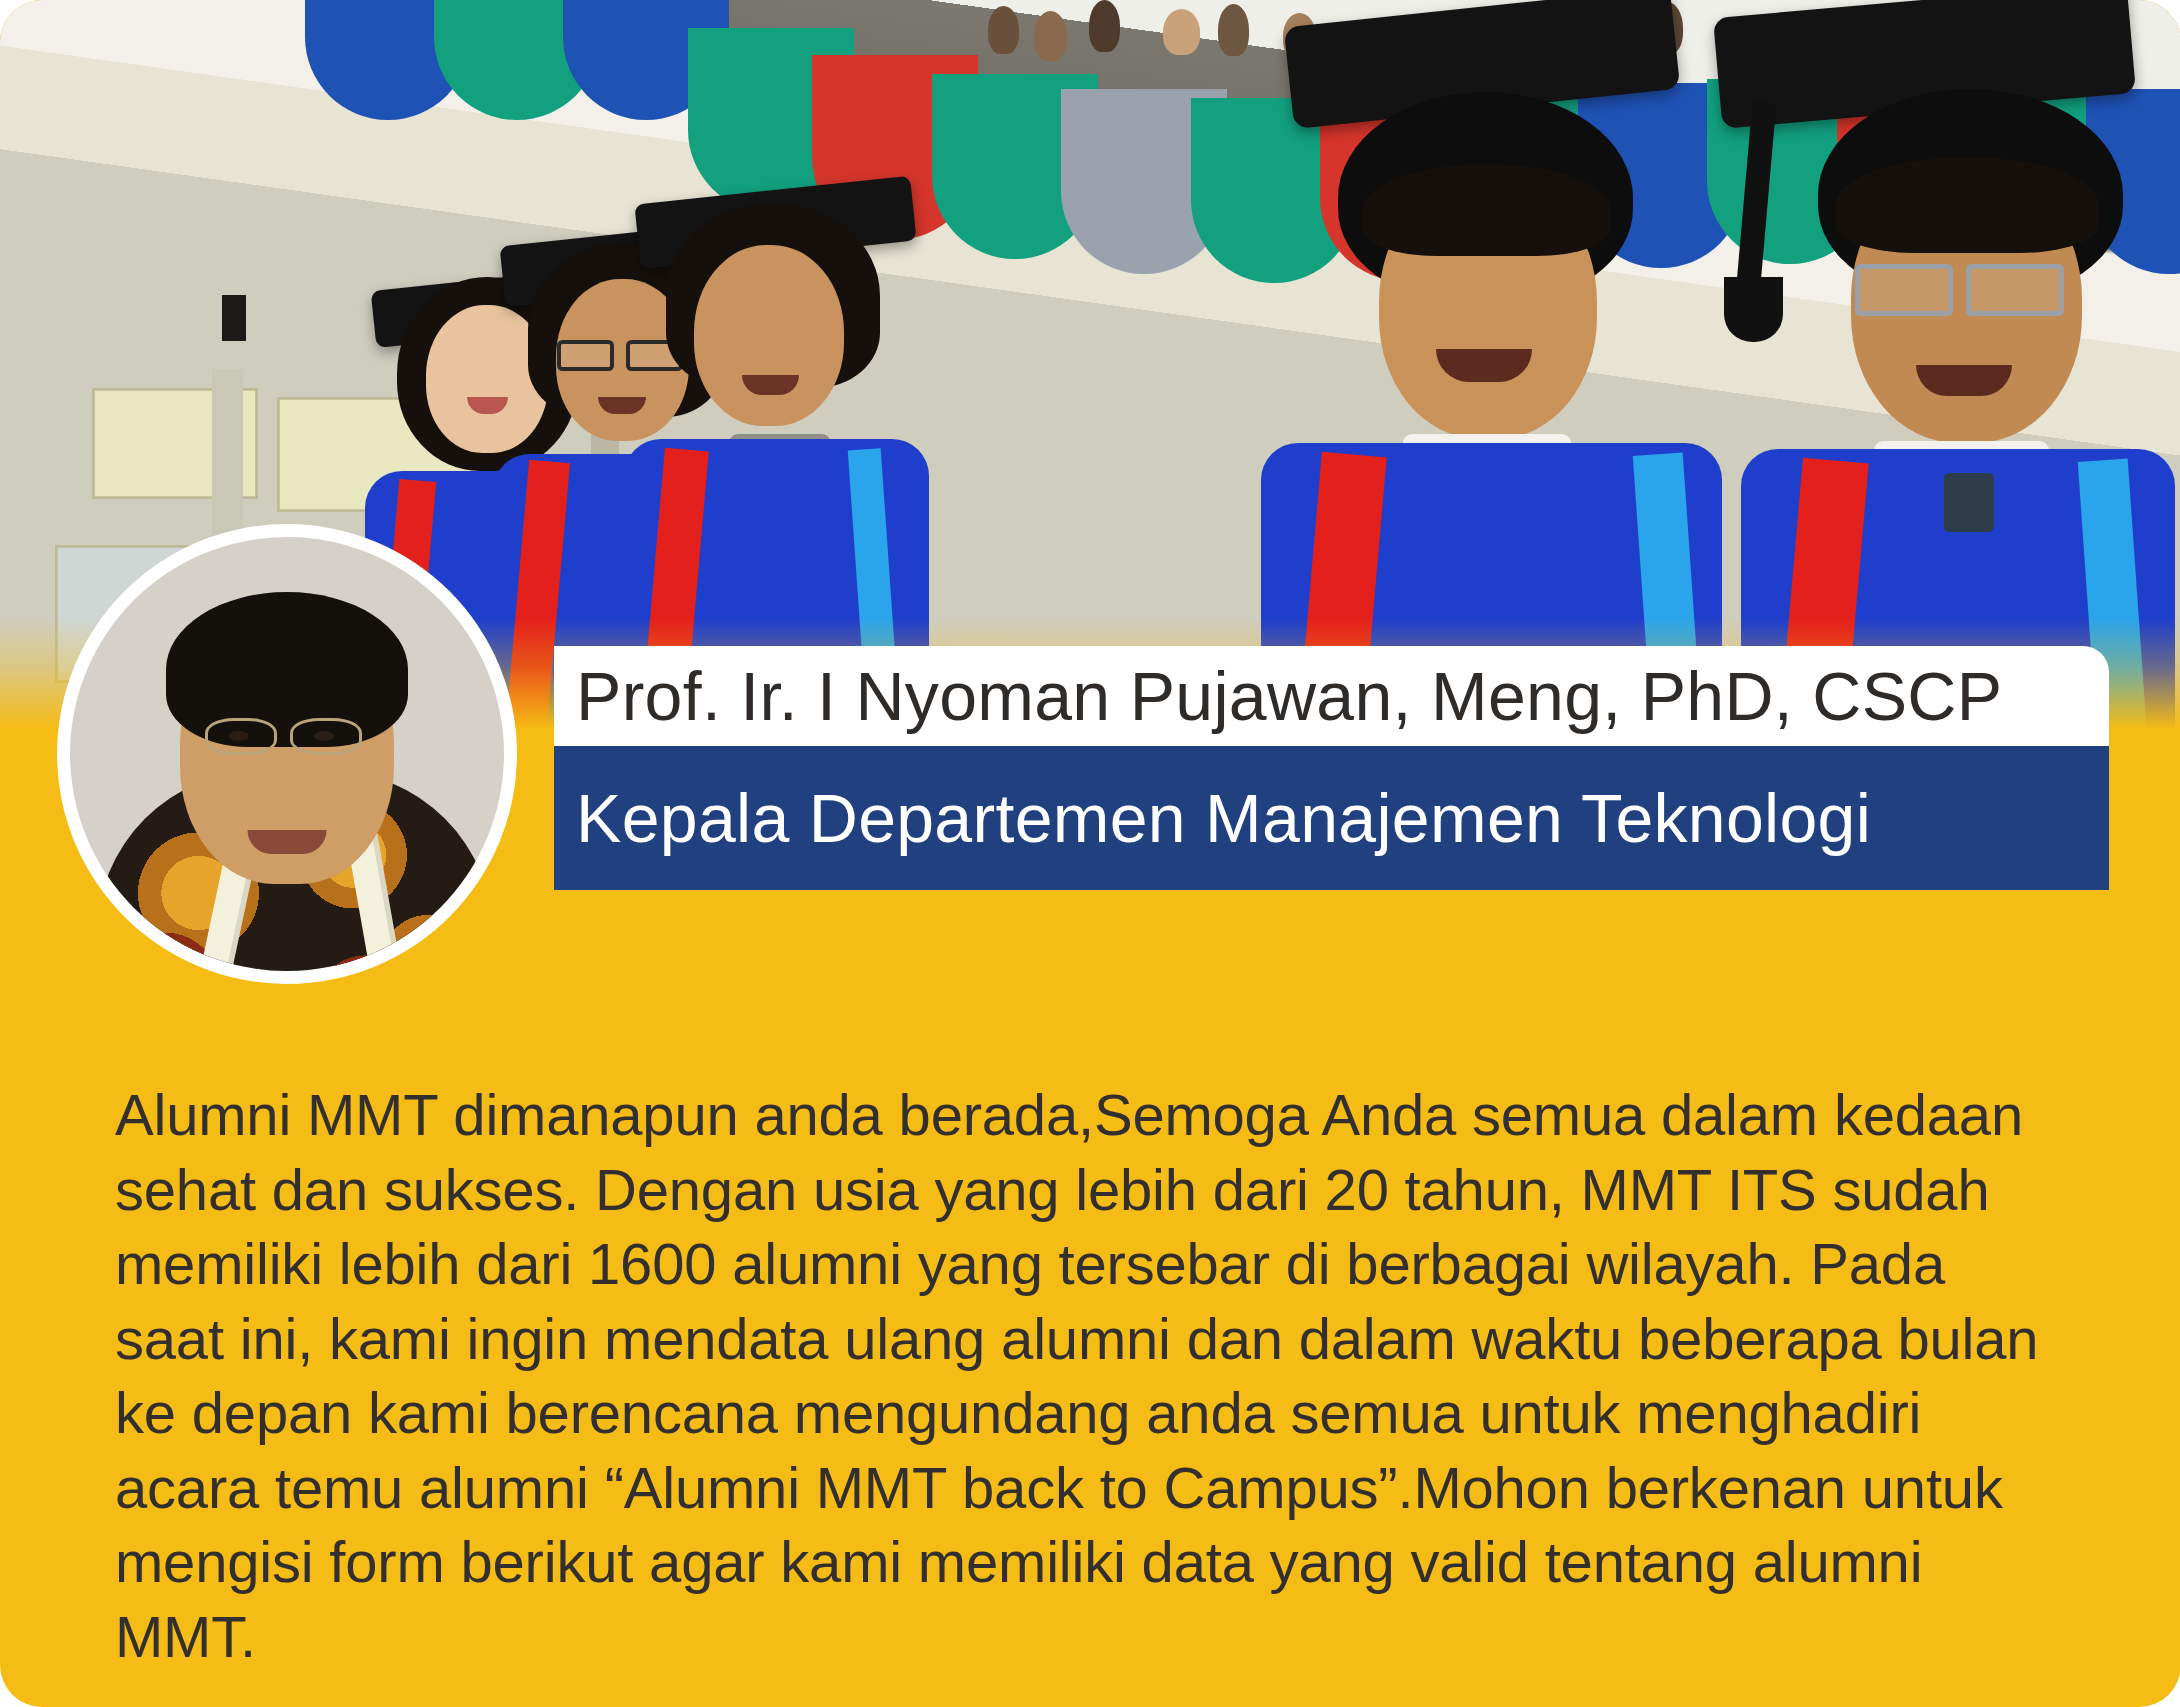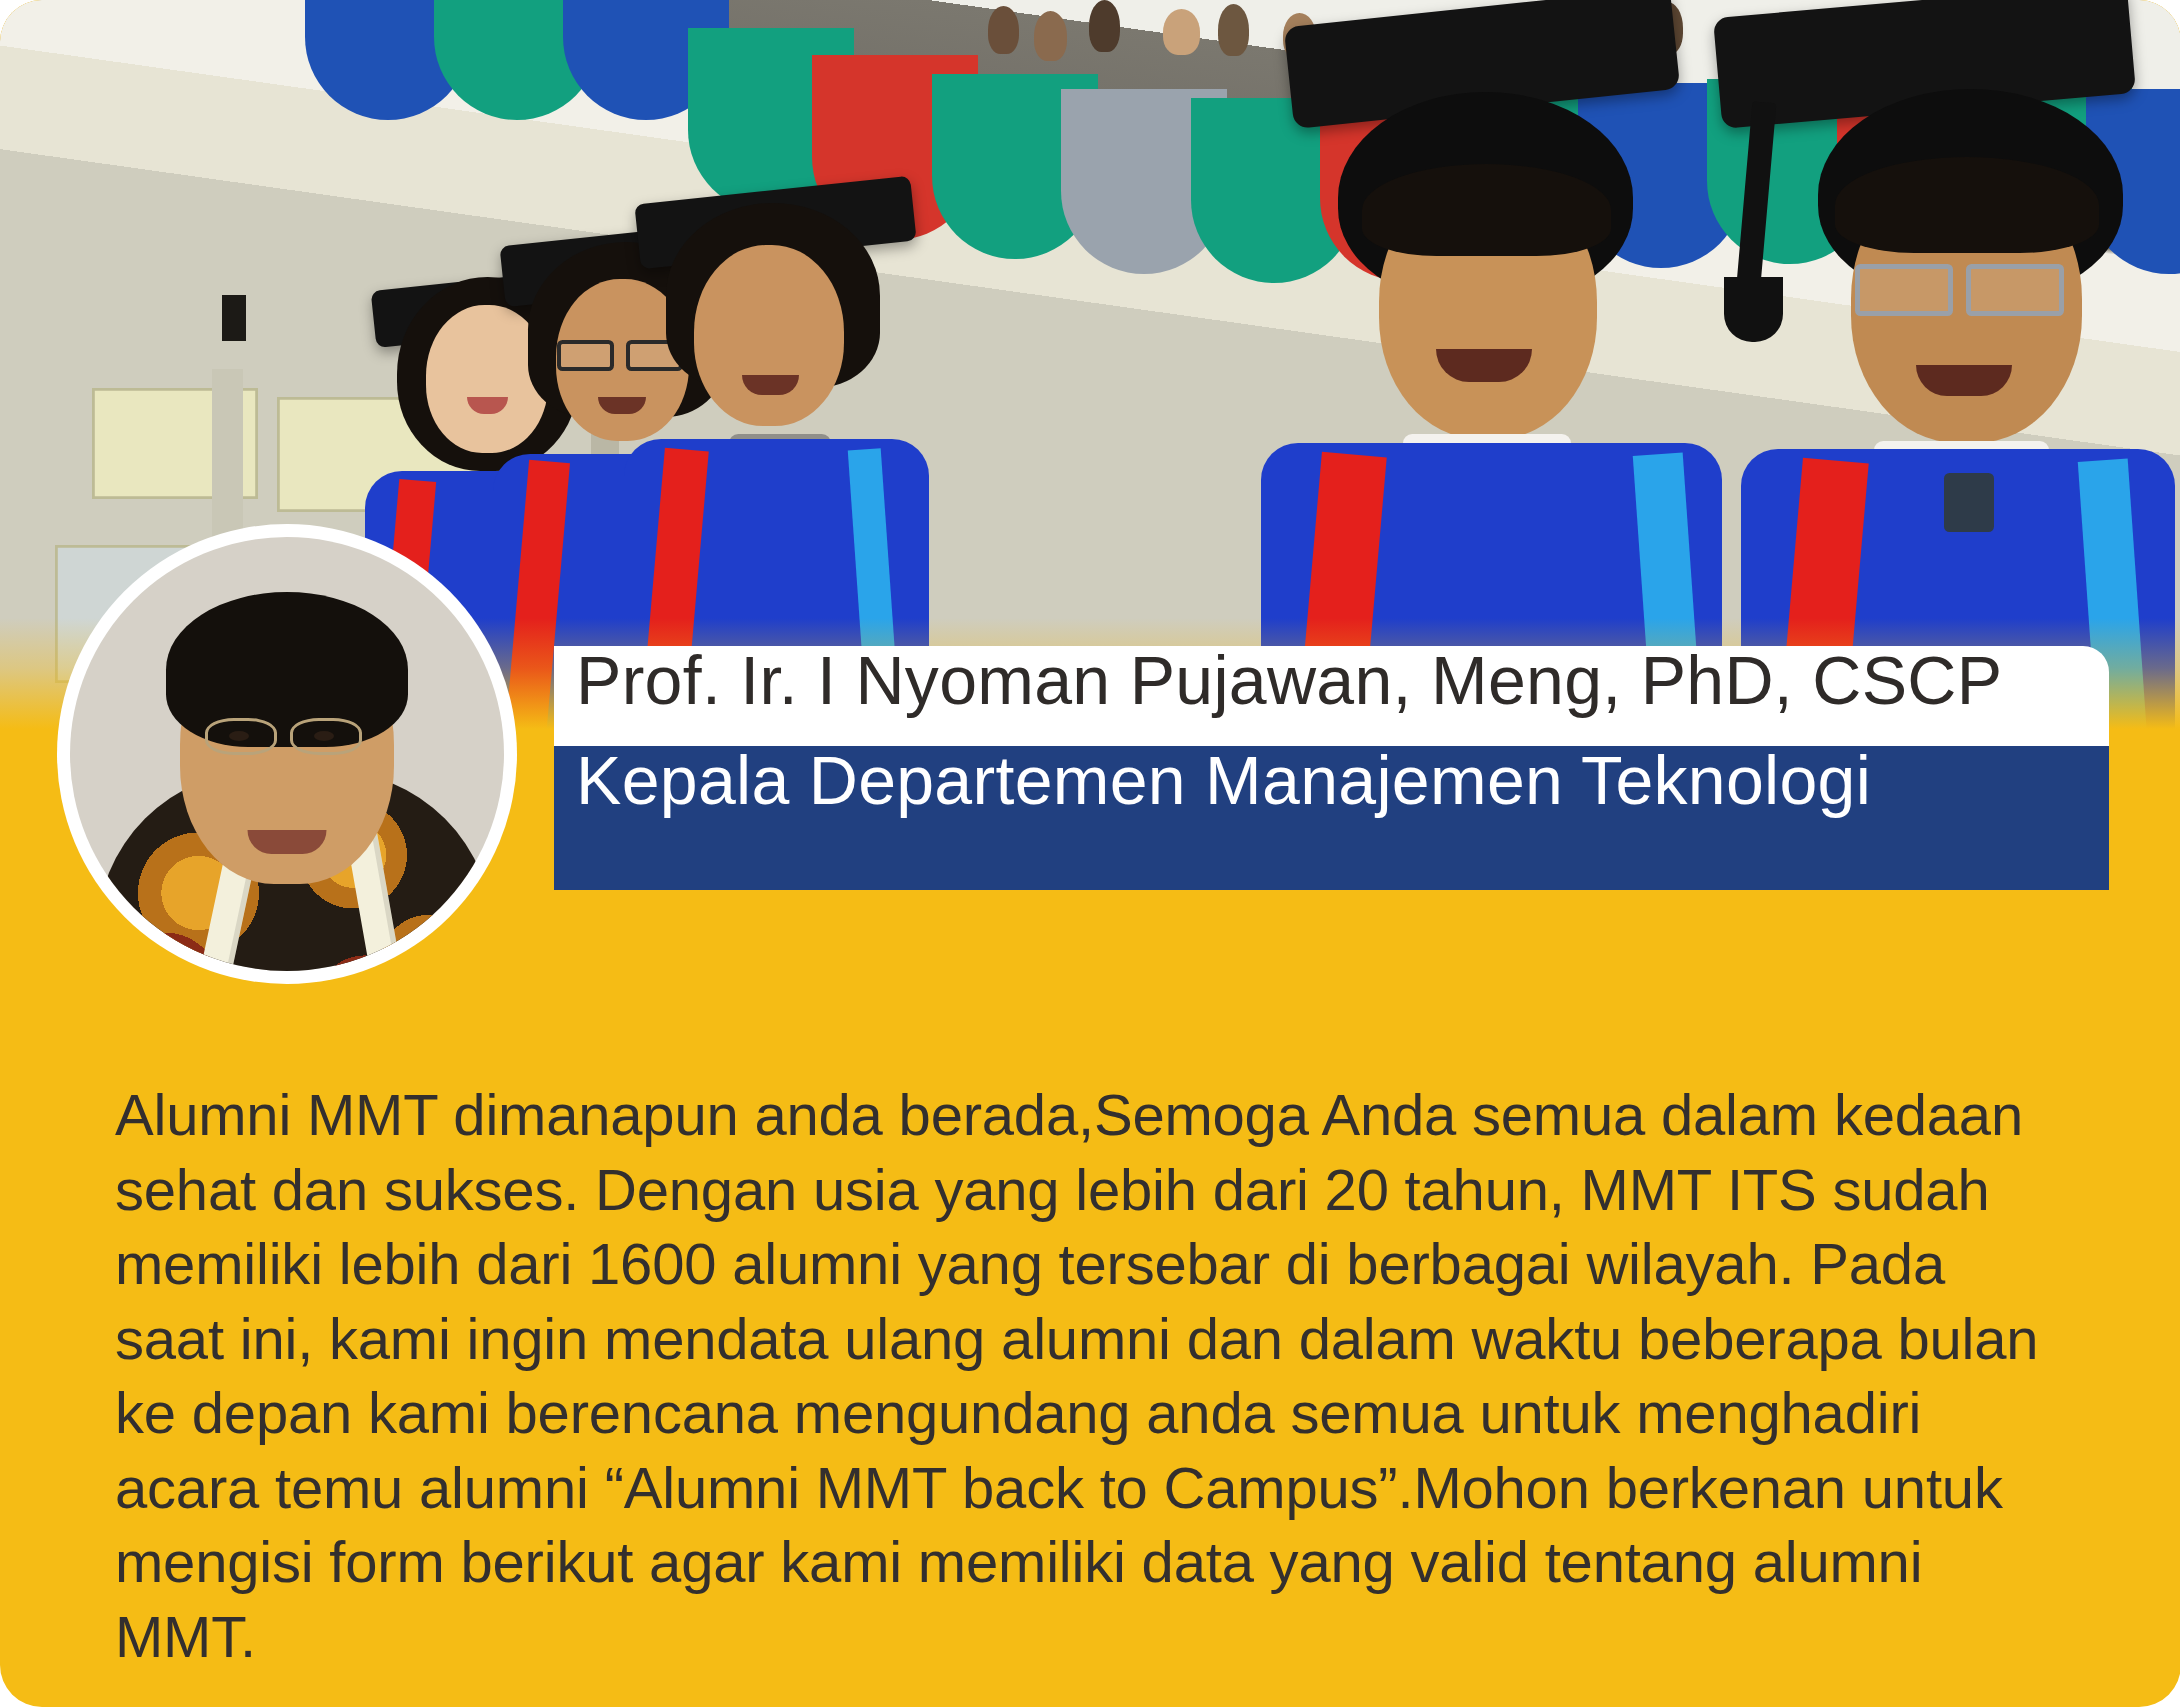--- a/index.html
+++ b/index.html
@@ -244,40 +244,41 @@
   
   .name-banner {
     position: absolute;
     left: 554px;
     top: 646px;
     width: 1555px;
     height: 100px;
     background: #ffffff;
     border-radius: 0 26px 0 0;
     display: flex;
-    align-items: flex-start;
+    align-items: center;
     z-index: 55;
   }
   .name-banner .txt {
     font-size: 68px;
     line-height: 1;
     color: #2f2b29;
     letter-spacing: 0.3px;
     padding-left: 22px;
     white-space: nowrap;
   }
 
   .title-banner {
     position: absolute;
     left: 554px;
     top: 746px;
     width: 1555px;
     height: 144px;
     background: #214080;
     display: flex;
+    align-items: center;
     z-index: 55;
   }
   .title-banner .txt {
     font-size: 68px;
     line-height: 1;
     color: #ffffff;
     letter-spacing: 0.3px;
     padding-left: 22px;
     white-space: nowrap;
   }

